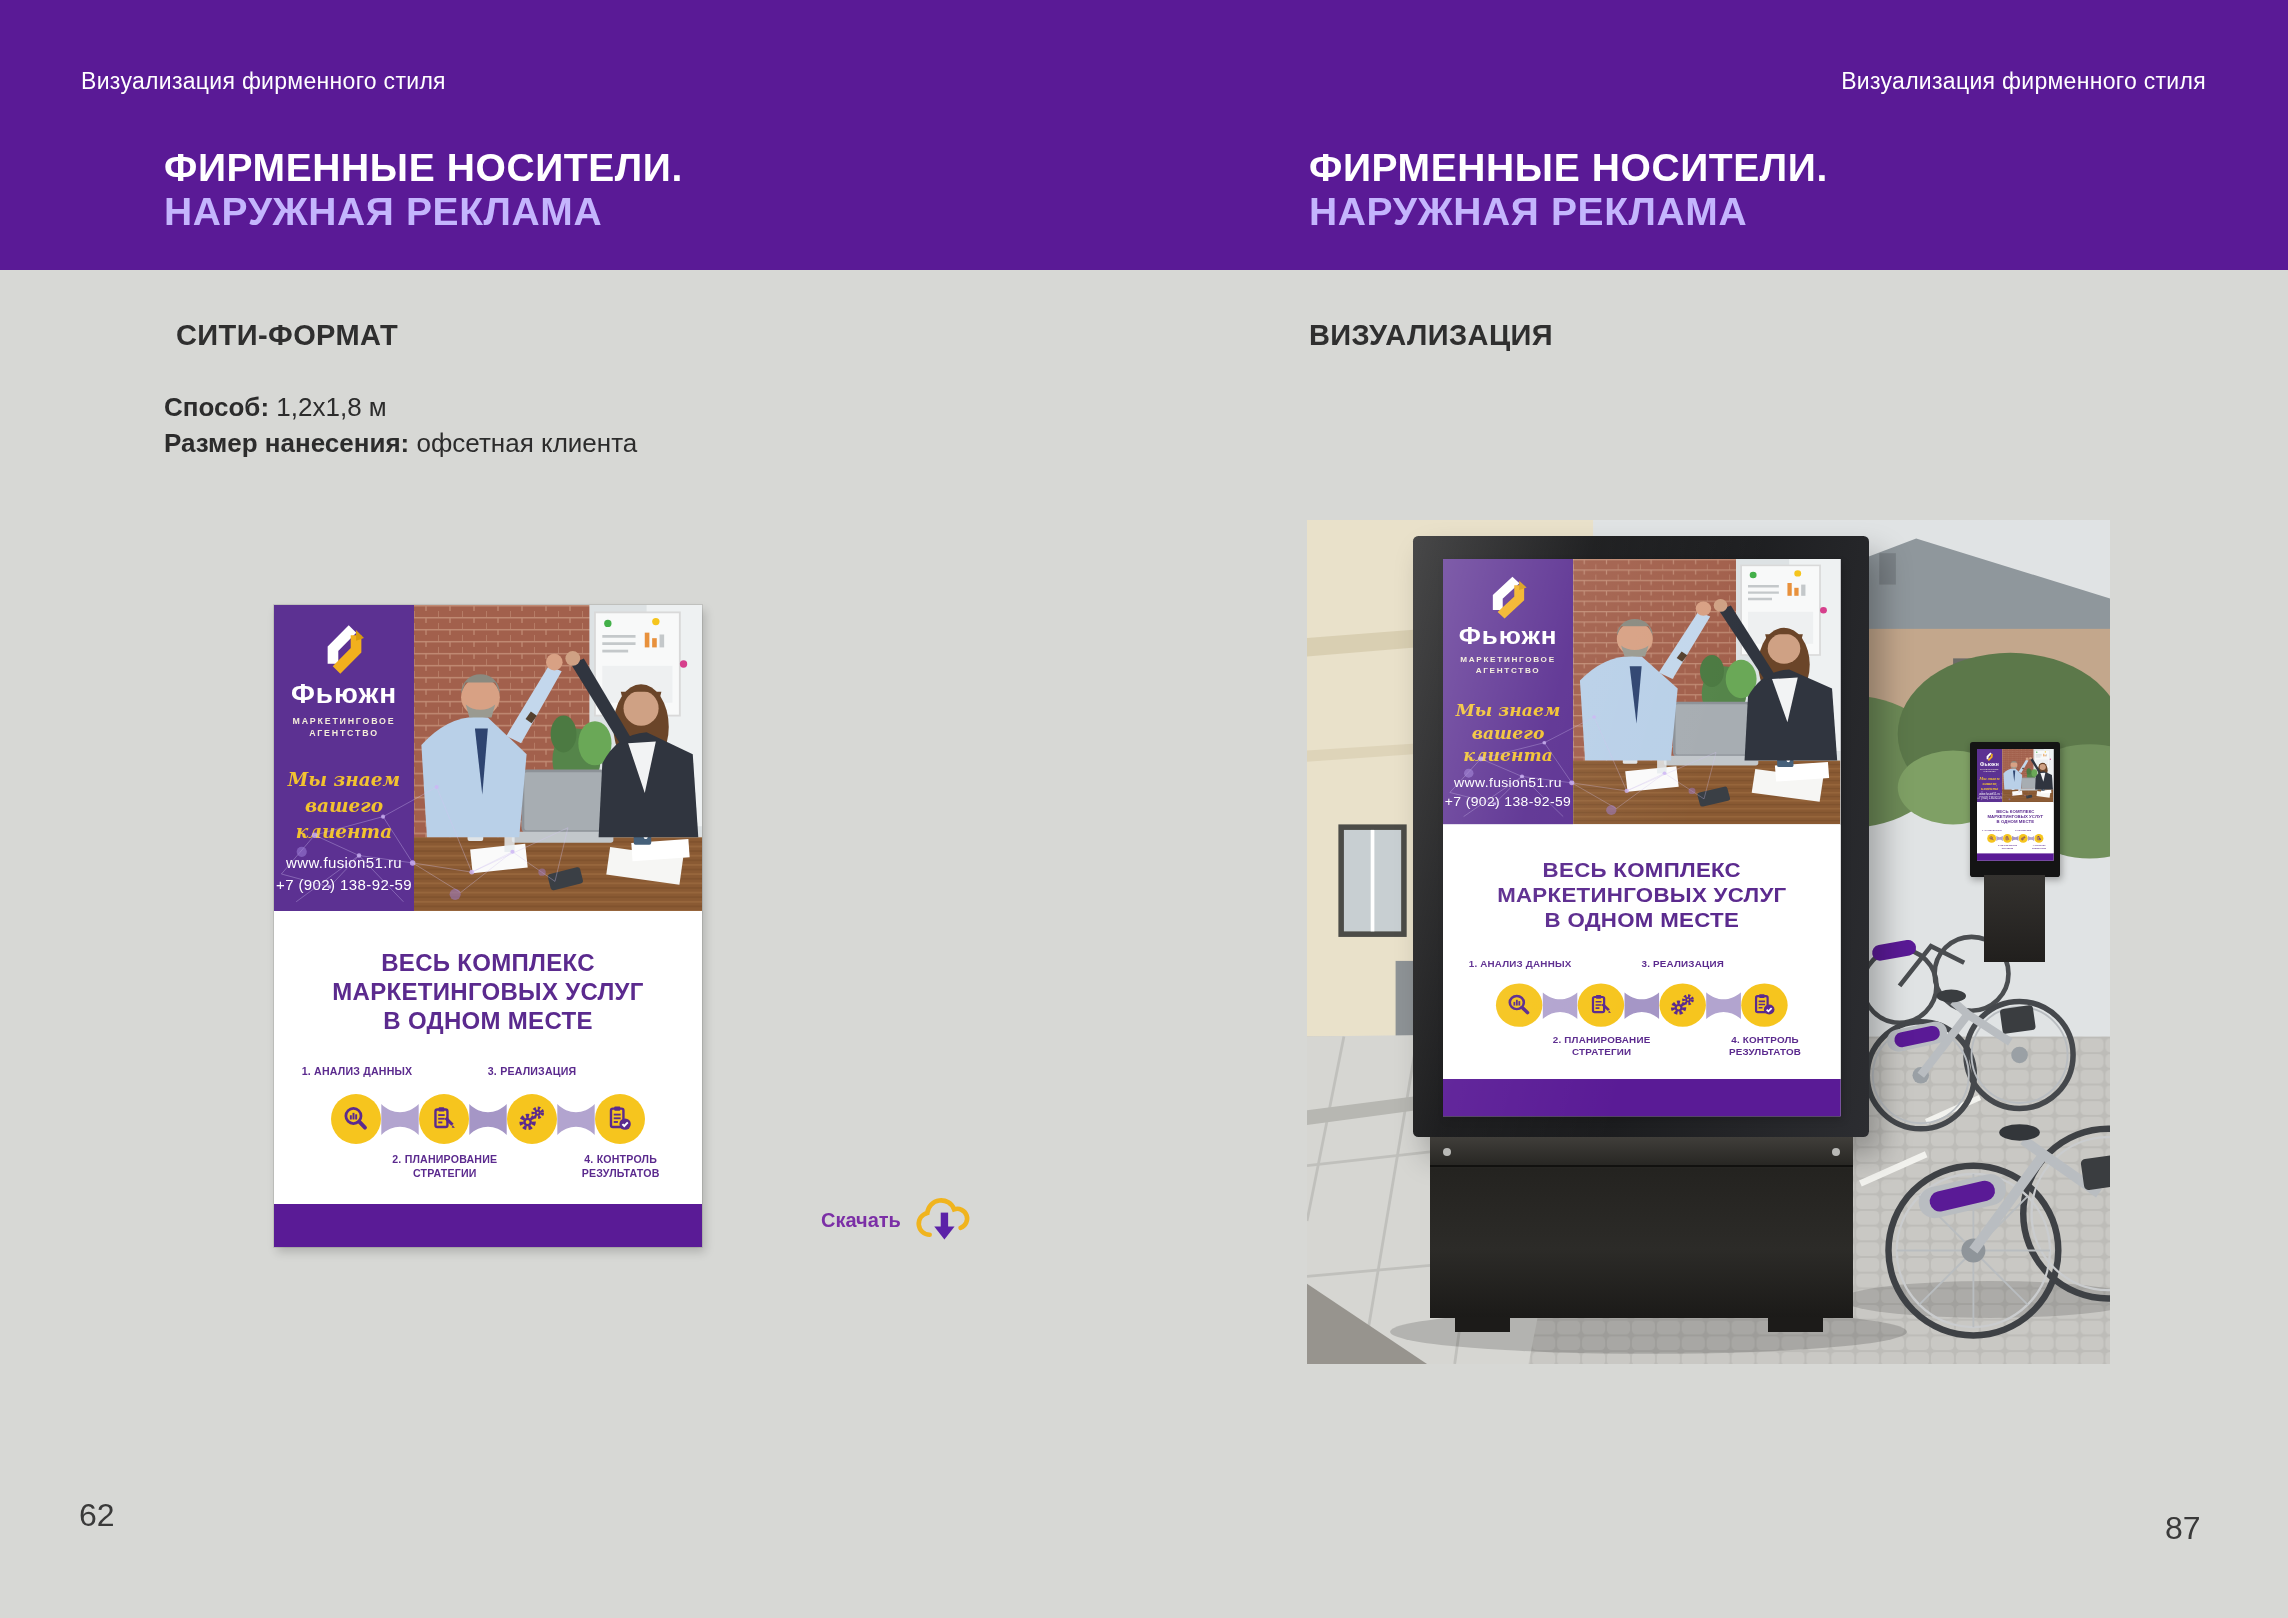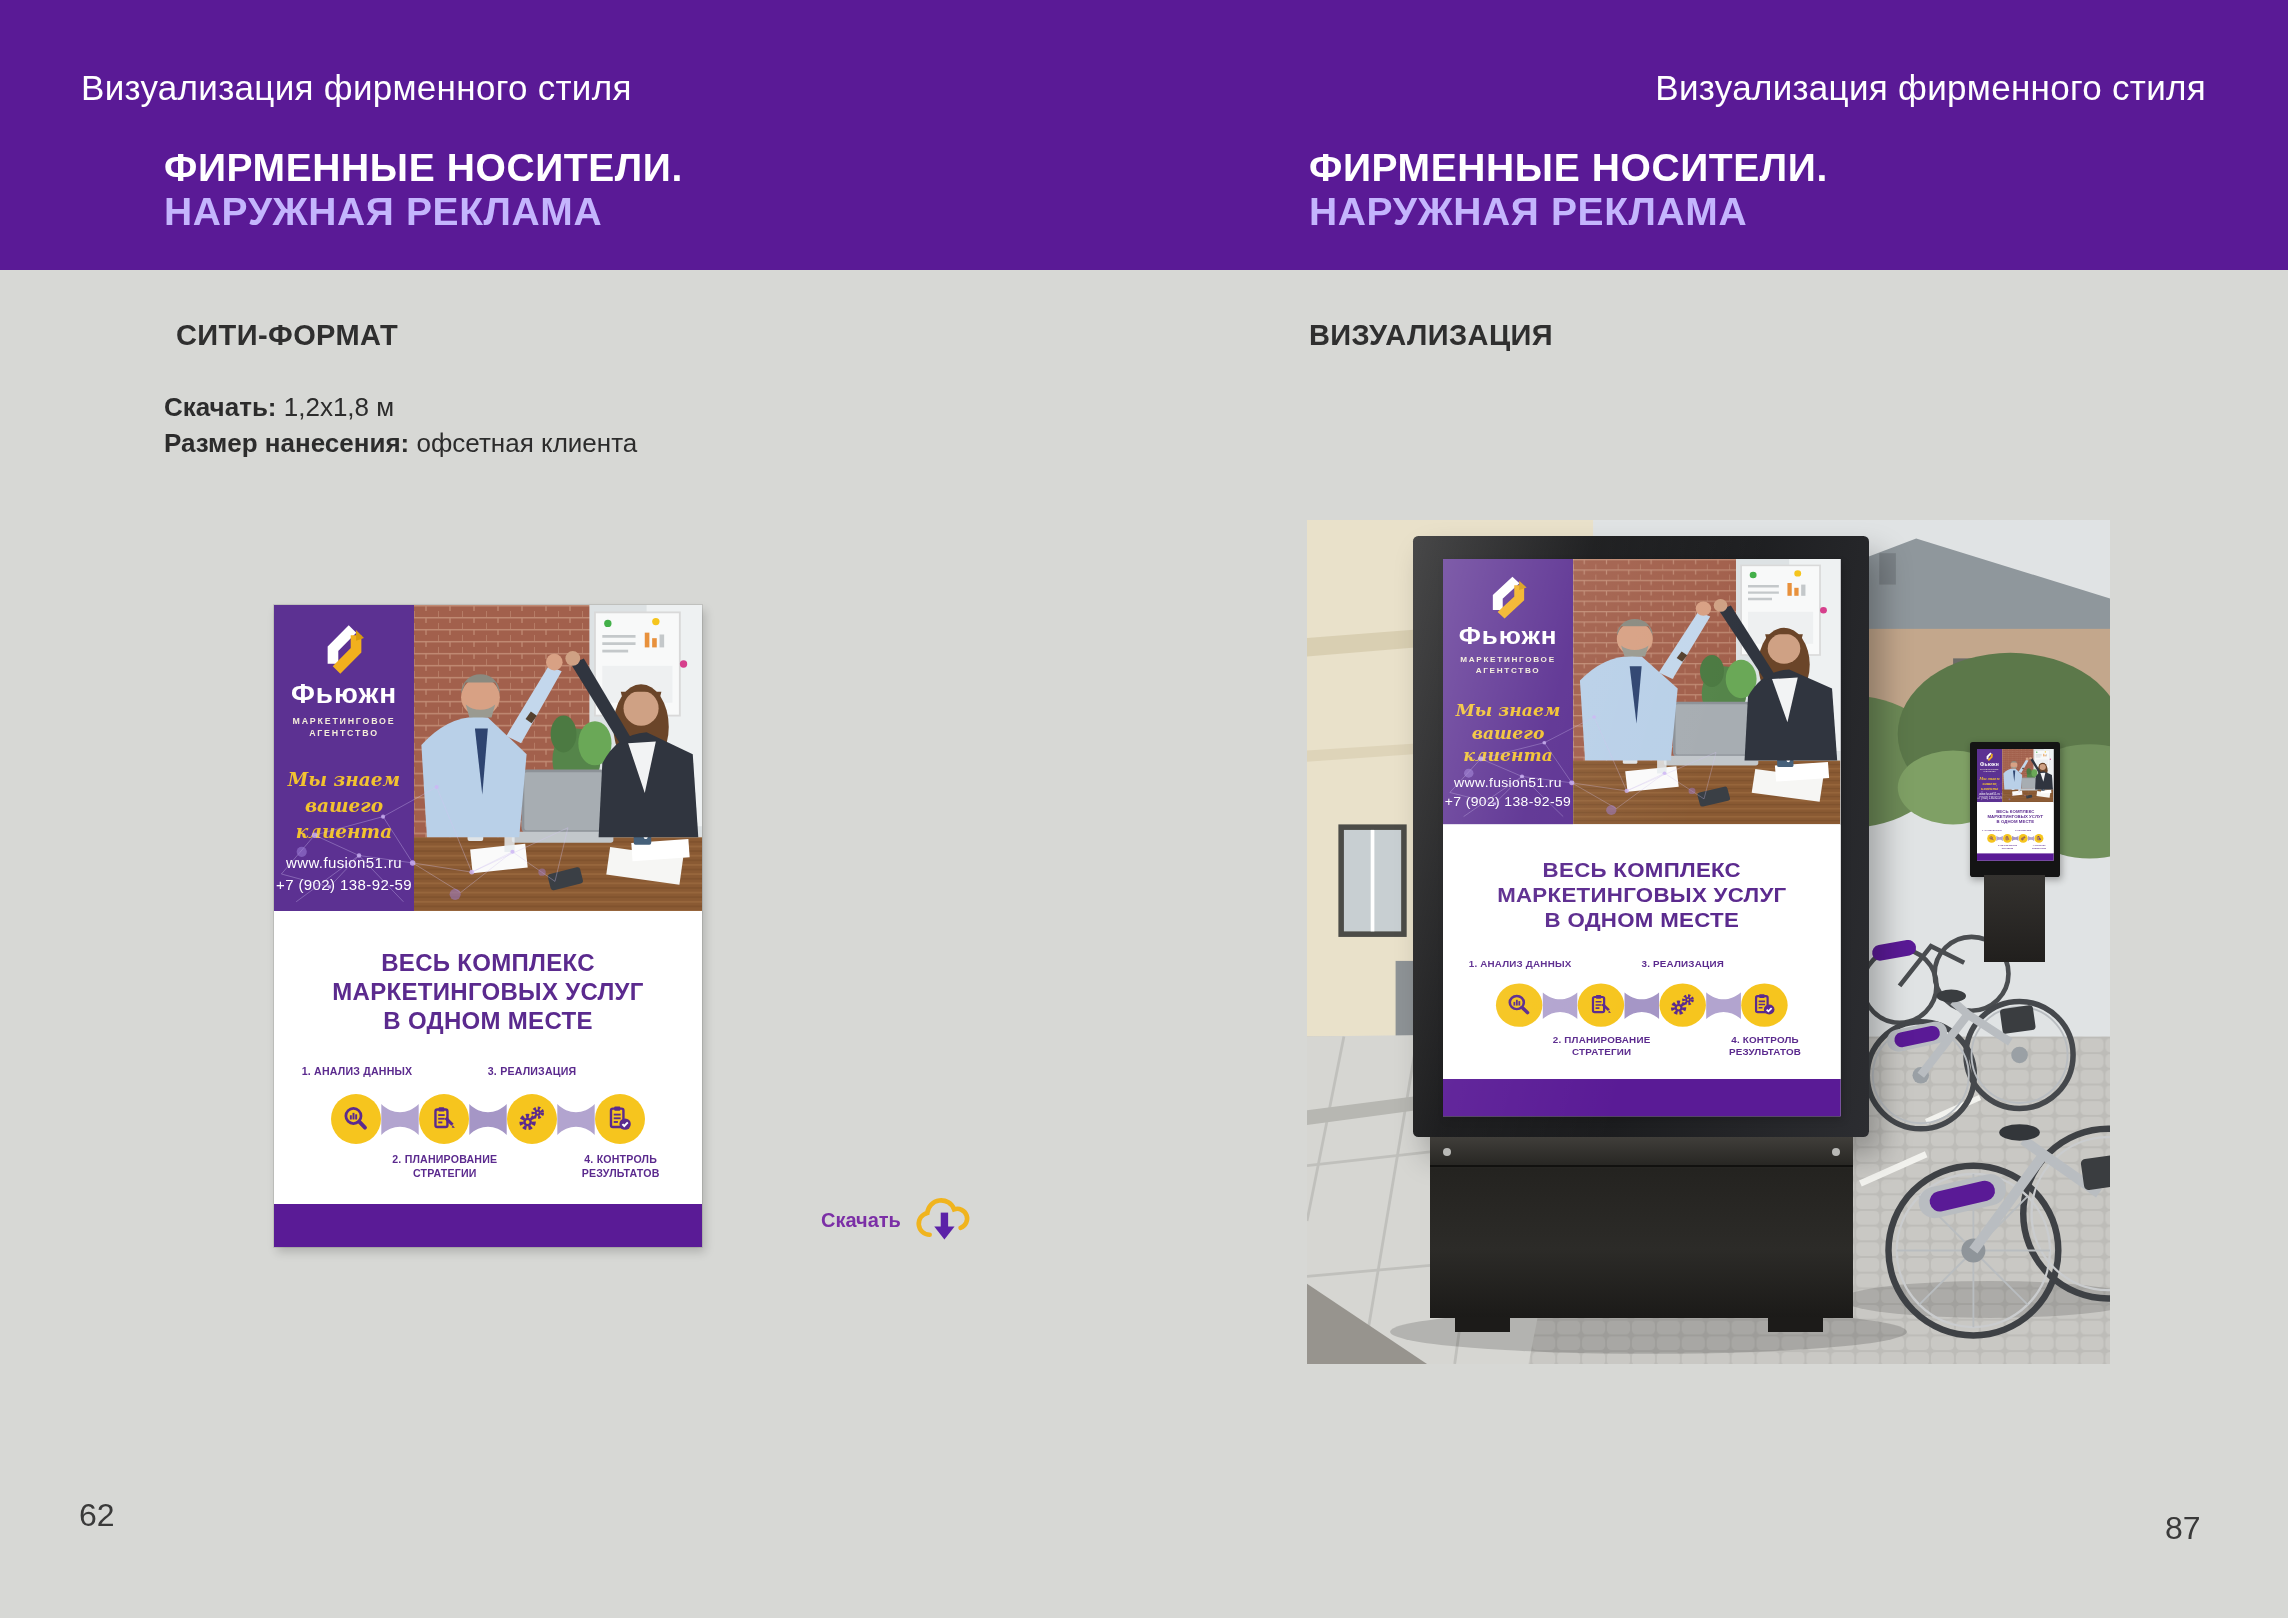--- a/index.html
+++ b/index.html
@@ -2,21 +2,21 @@
 <html style="font-size:14.8px"><head>
 <meta charset="utf-8">
 <style>
   html,body{margin:0;padding:0}
   body{
     width:2289px;height:1619px;position:relative;overflow:hidden;
     background:#d7d8d5;font-family:"Liberation Sans",sans-serif;color:#333;
   }
   
   .band{position:absolute;left:0;top:0;width:2289px;height:270px;background:#5a1a96}
-  .kicker{position:absolute;top:68px;font-size:35px;color:#ffffff;letter-spacing:0.3px}
+  .kicker{position:absolute;top:68px;font-size:23px;color:#ffffff;letter-spacing:0.3px}
   .kicker.kl{left:81px}.kicker.kr{right:83px}
   .band-title{position:absolute;top:146px;font-size:39px;font-weight:bold;line-height:44px;letter-spacing:0.6px;color:#fff}
   .band-title .line2{color:#c4b5fd}
   .bt-left{left:164px}.bt-right{left:1309px}
   
   .section-title{position:absolute;top:319px;font-size:29px;font-weight:bold;color:#2f2f2f;letter-spacing:0.4px}
   .st-left{left:176px}.st-right{left:1309px}
   .specs{position:absolute;left:164px;top:389px;font-size:26px;line-height:36px;color:#2c2c2c}
   .specs b{font-weight:bold}
   .pagenum{position:absolute;font-size:32px;color:#3a3a3a}
@@ -88,21 +88,21 @@
   </div>
   <div class="band-title bt-right">
     <div>ФИРМЕННЫЕ НОСИТЕЛИ.</div>
     <div class="line2">НАРУЖНАЯ РЕКЛАМА</div>
   </div>
 </header>
 
 <div class="section-title st-left">СИТИ-ФОРМАТ</div>
 <div class="specs">
   <div>
-    <b>Скачать:</b><span> 1,2x1,8 м</span>
+    <b>Способ:</b><span> 1,2x1,8 м</span>
   </div>
   <div>
     <b>Размер нанесения:</b><span> офсетная клиента</span>
   </div>
 </div>
 
 <div class="poster-mount" id="mount-left">
   <div class="poster">
     <div class="poster-top">
       <div class="sidebar">

